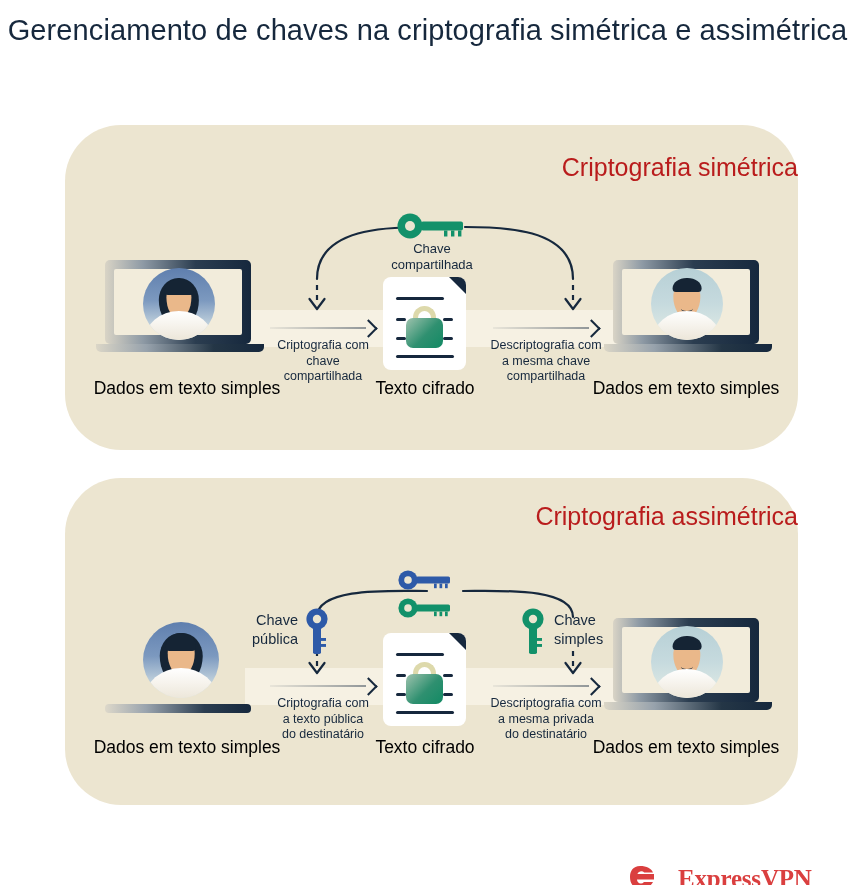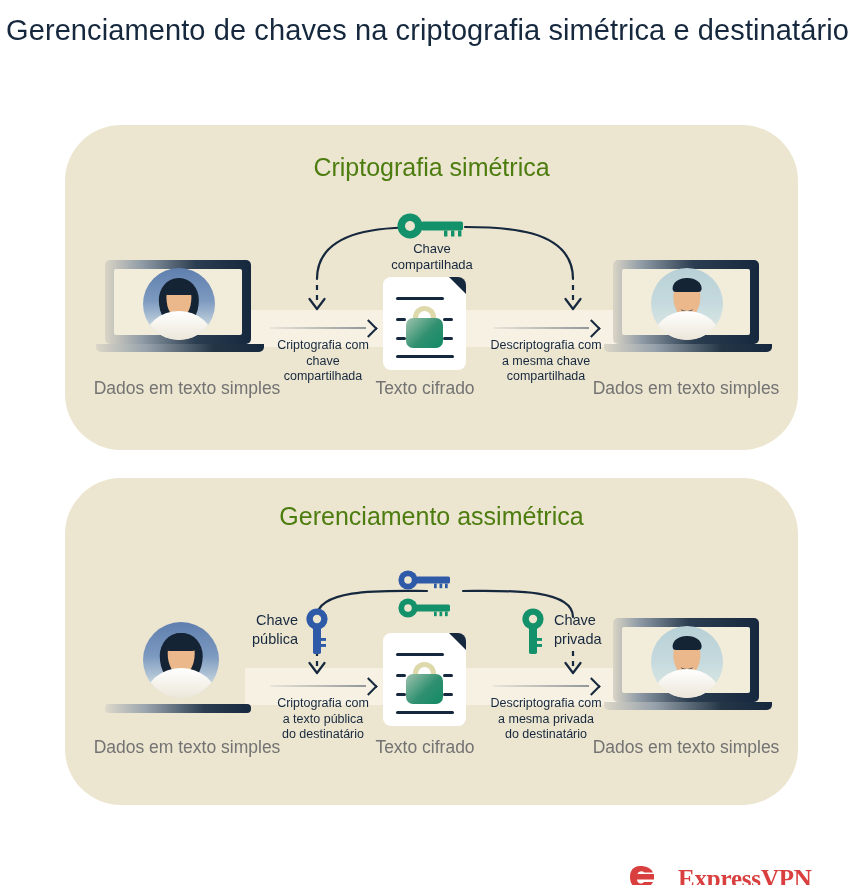--- a/index.html
+++ b/index.html
@@ -33,24 +33,24 @@
     position: absolute;
     background: #ece5d0;
     border-radius: 56px;
   }
   #panel-symmetric { left: 65px; top: 125px; width: 733px; height: 325px; }
   #panel-asymmetric { left: 65px; top: 478px; width: 733px; height: 327px; }
 
   .panel-title {
     position: absolute;
     left: 0; right: 0;
-    text-align: center;
+    text-align: right;
     font-size: 25px;
     font-weight: 400;
-    color: #4d7c0f;
+    color: #b91c1c;
   }
   #panel-symmetric .panel-title { top: 28px; }
   #panel-asymmetric .panel-title { top: 24px; }
 
   
   .flow-band {
     position: absolute;
     background: #f6f1e3;
     height: 37px;
   }
@@ -232,21 +232,21 @@
     position: absolute;
     font-size: 14.5px;
     line-height: 19px;
     color: #16283d;
   }
   .cap-big {
     position: absolute;
     text-align: center;
     font-size: 17.5px;
     line-height: 22px;
-    color: #737373;
+    color: #000000;
     white-space: nowrap;
   }
 
   
   #footer-logo {
     position: absolute;
     left: 630px;
     top: 861px;
     display: flex;
     align-items: center;
@@ -256,21 +256,21 @@
     font-family: "Liberation Serif", serif;
     font-size: 25px;
     font-weight: 700;
     color: #da3f3f;
     letter-spacing: -0.2px;
   }
 </style>
 </head>
 <body>
 
-<div class="title">Gerenciamento de chaves na criptografia simétrica e destinatário</div>
+<div class="title">Gerenciamento de chaves na criptografia simétrica e assimétrica</div>
 
 <div class="panel" id="panel-symmetric">
 
   <div class="panel-title">Criptografia simétrica</div>
 
   <div class="flow-band" style="left:180px; top:185px; width:470px;"></div>
 
   <div class="laptop" style="left:40px; top:135px; width:146px; height:95px;">
     <div class="frame frame-l">
       <div class="screen"></div>
@@ -360,21 +360,21 @@
       <div class="av-smile"></div>
       <div class="av-shoulders"></div>
     </div>
   </div>
 
   <div class="cap-big" style="left:491px; top:252px; width:260px;">Dados em texto simples</div>
 </div>
 
 <div class="panel" id="panel-asymmetric">
 
-  <div class="panel-title">Gerenciamento assimétrica</div>
+  <div class="panel-title">Criptografia assimétrica</div>
 
   <div class="flow-band" style="left:180px; top:190px; width:470px;"></div>
 
   <div class="laptop" style="left:40px; top:140px; width:146px; height:95px;">
     <div class="avatar avatar-woman" style="left:38px; top:4px; width:76px; height:76px;">
       <div class="av-hair-back"></div>
       <div class="av-face"></div>
       <div class="av-hair-top"></div>
       <div class="av-neck"></div>
       <div class="av-shoulders"></div>
@@ -436,21 +436,21 @@
       <circle cx="13" cy="11" r="10.6" fill="#12916a"></circle>
       <circle cx="13" cy="11" r="4.2" fill="#ece5d0"></circle>
       <rect x="9" y="19" width="8" height="27" rx="1.8" fill="#12916a"></rect>
       <rect x="17" y="30" width="5" height="2.9" fill="#12916a"></rect>
       <rect x="17" y="36" width="5" height="2.9" fill="#12916a"></rect>
     </svg>
   </div>
 
   <div class="cap-side" style="left:489px; top:133px; width:90px;">
     <div>Chave</div>
-    <div>privada</div>
+    <div>simples</div>
   </div>
 
   <div class="band-arrow" style="left:205px; top:198px; width:105px;">
     <div class="line"></div>
     <div class="head"></div>
   </div>
 
   <div class="cap-small" style="left:182px; top:218px; width:152px;">
     <div>Criptografia com</div>
     <div>a texto pública</div>

